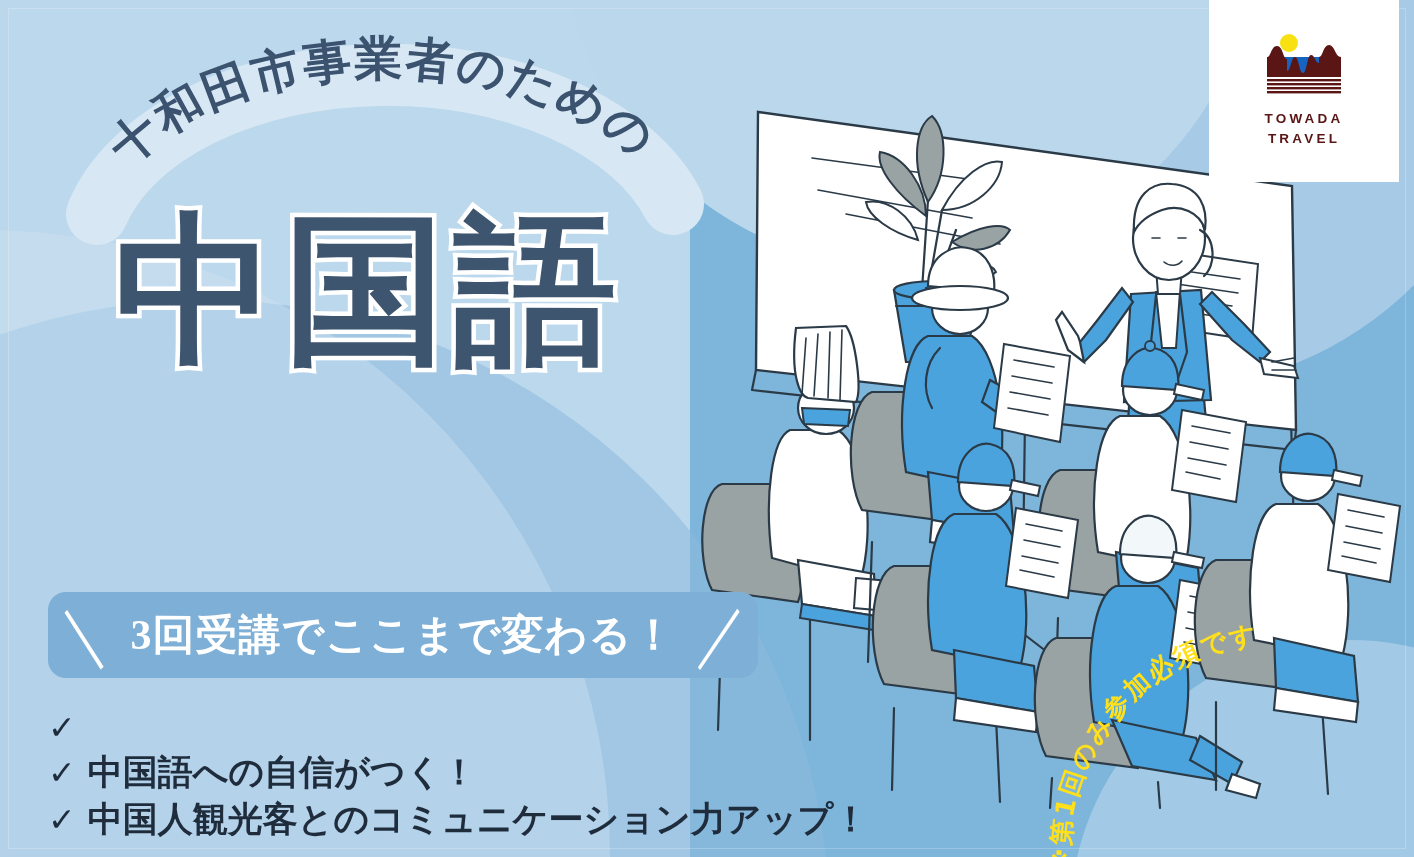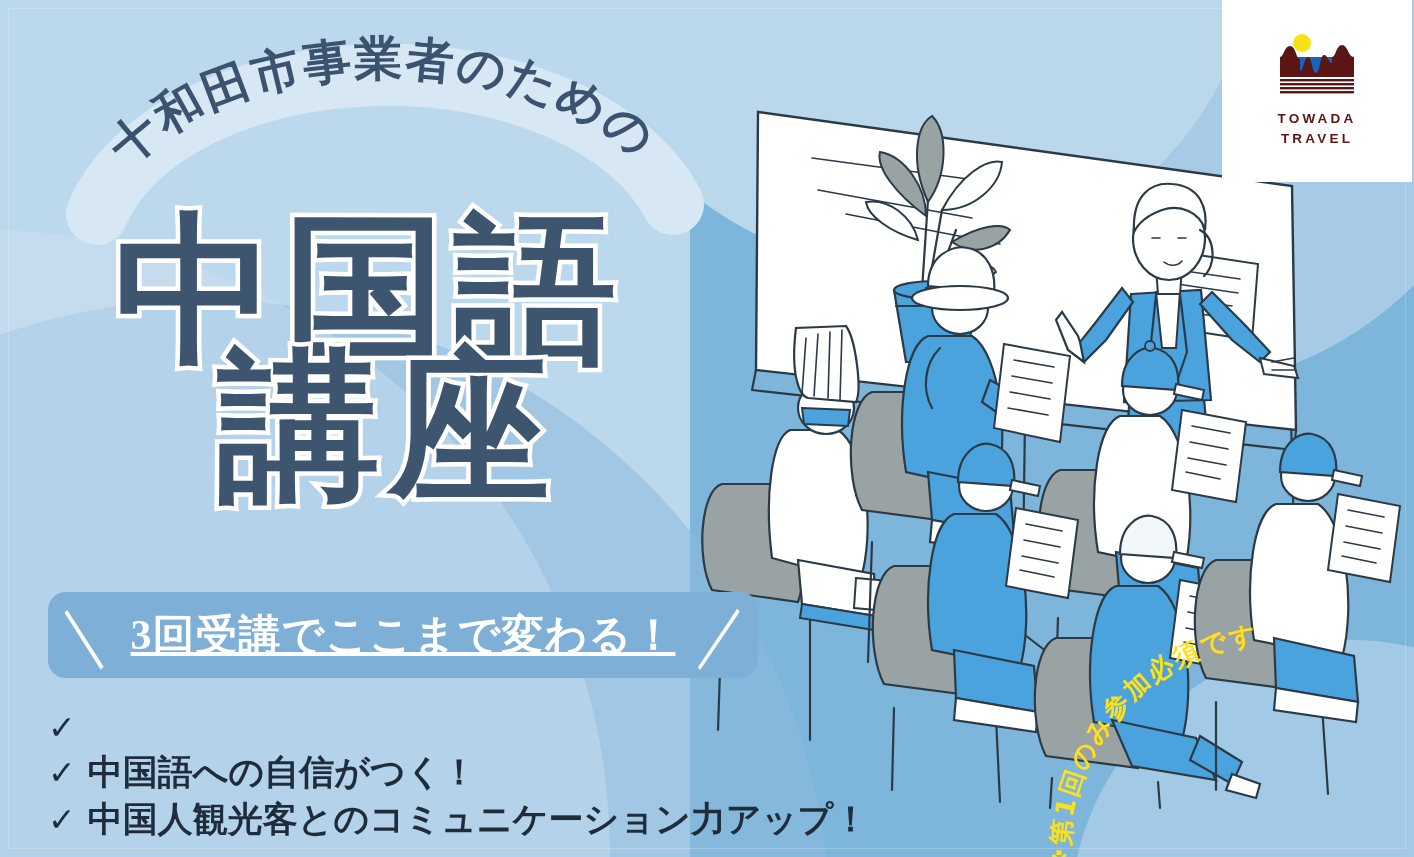--- a/index.html
+++ b/index.html
@@ -95,21 +95,20 @@
     font-family:"Liberation Serif",serif;
     transform:scaleY(1.35);
     margin:0 6px;
   }
   .sub-banner .sub-text{
     color:#ffffff;
     font-family:"Liberation Serif","DejaVu Serif",serif;
     font-size:42px;font-weight:700;letter-spacing:1px;
     white-space:nowrap;
     margin:0 14px;
-    text-decoration:underline;
   }
 
   
   .bullets{position:absolute;left:48px;top:706px;width:800px;}
   .bullet{
     display:flex;align-items:baseline;
     font-family:"Liberation Serif","DejaVu Serif",serif;
     color:#1e2c3c;
     font-size:35px;font-weight:700;
     line-height:1.34;
@@ -120,21 +119,21 @@
   
   .note-wrap{position:absolute;left:1030px;top:600px;width:400px;height:300px;}
   .note-wrap svg{width:100%;height:100%;overflow:visible;}
   .note-text{
     font-family:"DejaVu Sans","Liberation Sans",sans-serif;
     font-size:26px;font-weight:700;fill:#ffe01b;letter-spacing:2px;
   }
 
   
   .logo-card{
-    position:absolute;right:2px;top:0;width:190px;height:182px;
+    position:absolute;right:15px;top:0;width:190px;height:182px;
     background:#ffffff;
     display:flex;flex-direction:column;align-items:center;justify-content:center;
   }
   .logo-mark{width:86px;height:66px;position:relative;margin-bottom:10px;}
   .logo-text{
     color:#5a1515;font-family:"Liberation Sans","DejaVu Sans",sans-serif;
     font-size:13.5px;font-weight:700;letter-spacing:3.2px;line-height:1.5;
     text-align:center;
   }
 
@@ -367,21 +366,20 @@
       </defs>
       <use href="#archPath" class="arch-band"></use>
       <text class="arch-text">
         <textPath href="#archPath" startOffset="50%" text-anchor="middle">十和田市事業者のための</textPath>
       </text>
     </svg>
   </div>
 
   <div class="title-block">
     <div class="title-line title-line-1">中国語</div>
-    <div class="title-line title-line-2">講座</div>
   </div>
 
   <div class="sub-banner">
     <span class="slash">＼</span>
     <span class="sub-text">3回受講でここまで変わる！</span>
     <span class="slash">／</span>
   </div>
 
   <div class="bullets">
     <div class="bullet">

